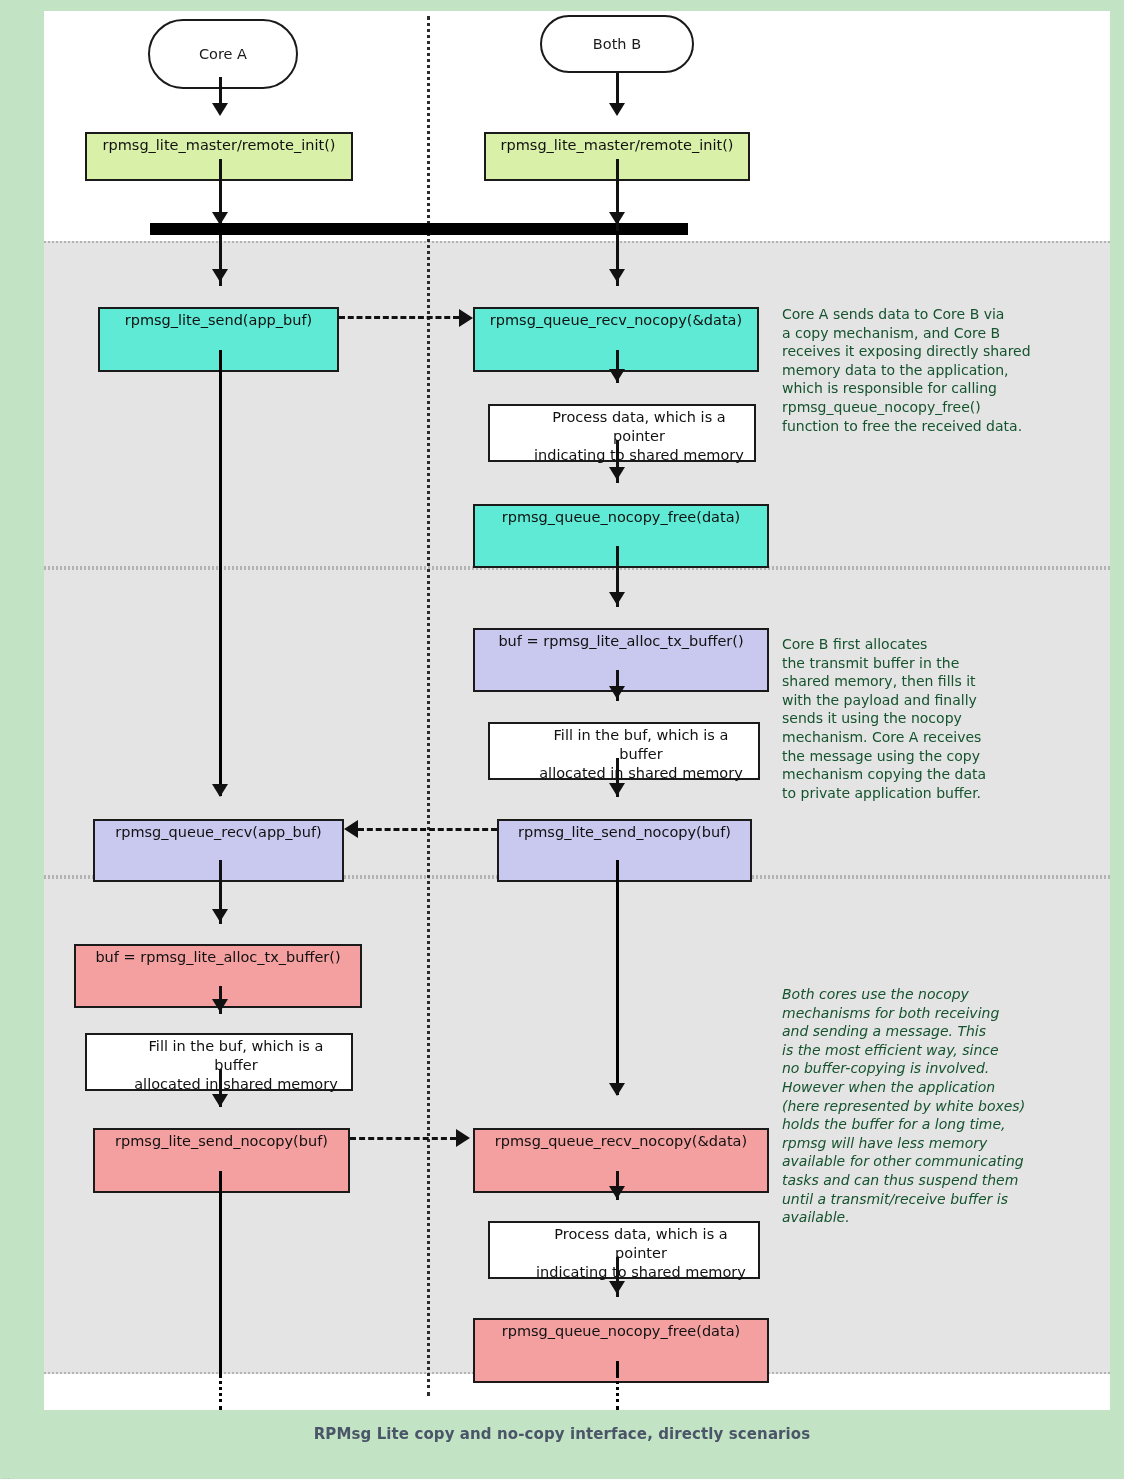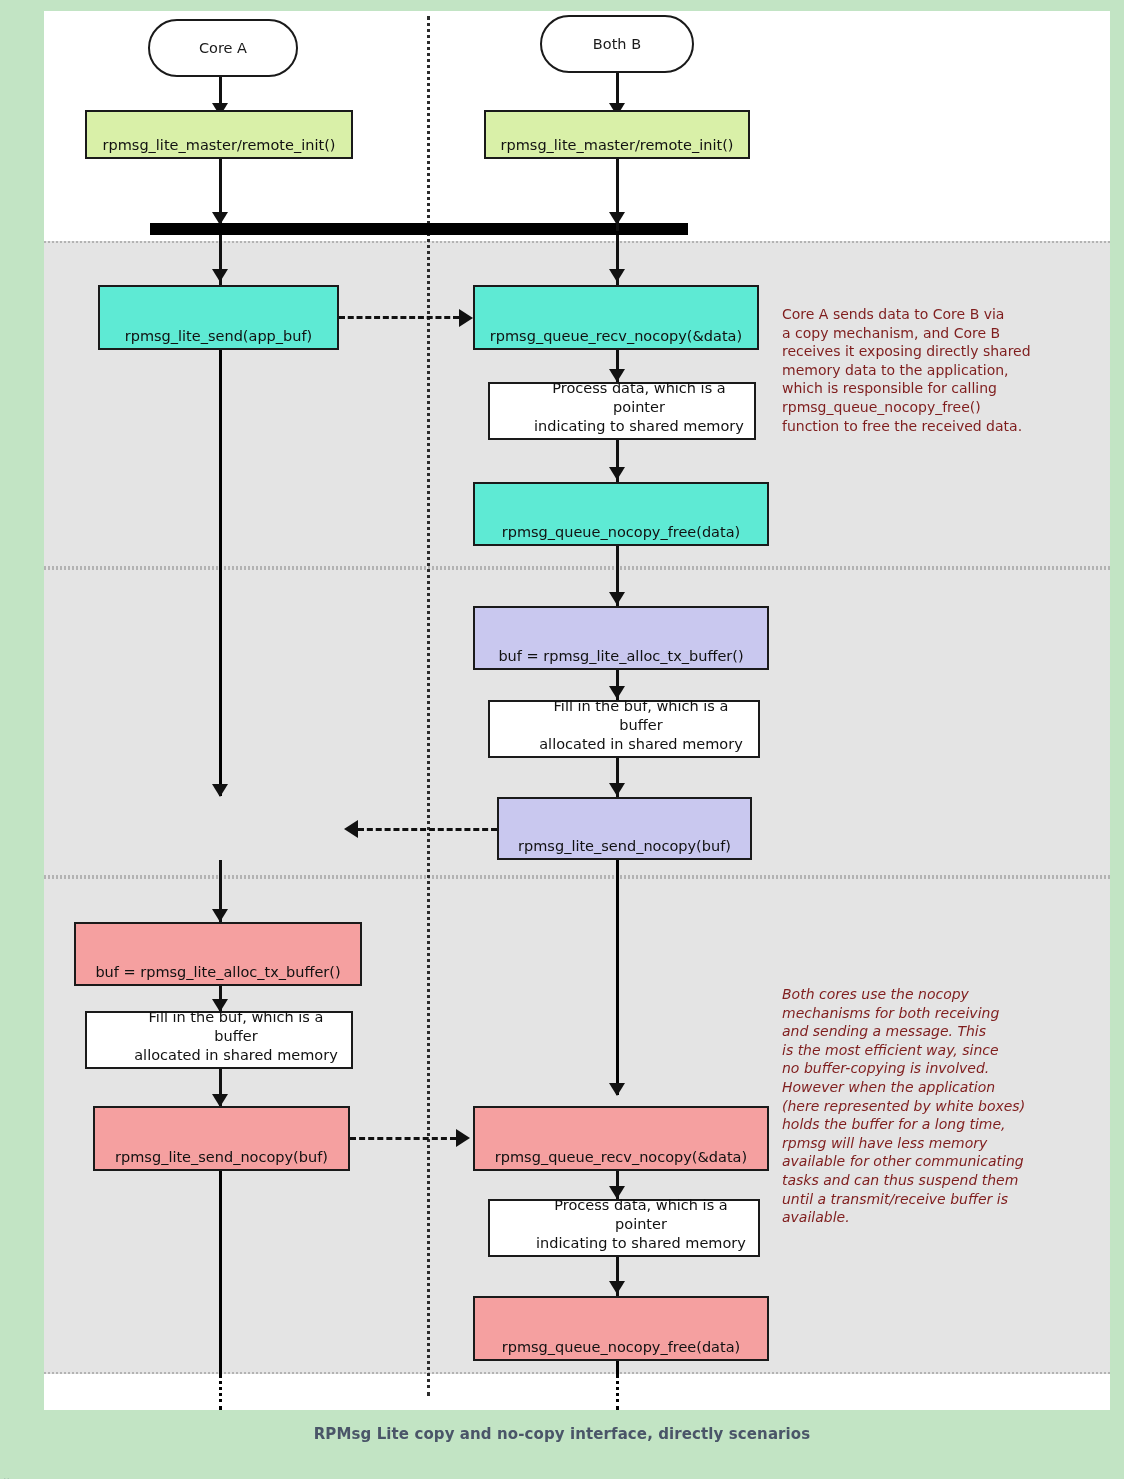--- a/index.html
+++ b/index.html
@@ -45,24 +45,25 @@
     border:2.5px solid #1a1a1a;background:#ffffff;
     border-radius:40px;
     display:flex;align-items:center;justify-content:center;
     font-size:14.5px;color:#1a1a1a;
   }
 
   
   .node{
     position:absolute;box-sizing:border-box;
     border:2.5px solid #1a1a1a;
-    display:flex;align-items:flex-end;justify-content:center;
+    display:flex;align-items:flex-start;justify-content:center;
     text-align:center;line-height:1.32;
     font-size:14.5px;color:#111;
     padding:2px 6px;
+    margin-top:22px;
   }
   .n-green{background:#d9f0a8;}
   .n-yellow{background:#5eead4;}
   .n-purple{background:#c9c8ef;}
   .n-red{background:#f5a0a0;}
   .n-white{background:#ffffff;padding-left:40px;}
 
   
   .syncbar{position:absolute;background:#000;}
 
@@ -89,21 +90,21 @@
   .arrow-left{
     position:absolute;width:0;height:0;
     border-top:9px solid transparent;
     border-bottom:9px solid transparent;
     border-right:14px solid #111;
   }
 
   
   .note{
     position:absolute;
-    font-size:14px;line-height:1.33;color:#7f1d1d;
+    font-size:14px;line-height:1.33;color:#14532d;
     white-space:pre-line;
     width:268px;
   }
 
   
   .caption{
     position:absolute;left:0;top:1410px;width:1124px;height:48px;
     display:flex;align-items:center;justify-content:center;
     font-size:15px;font-weight:bold;color:#4a5568;
     letter-spacing:.1px;
@@ -119,21 +120,21 @@
 <div id="root">
 
   <div class="canvas">
 
     <div class="band" id="band1"></div>
     <div class="band" id="band2"></div>
     <div class="band" id="band3"></div>
 
     <div class="lane-divider"></div>
 
-    <div class="lozenge" style="left:104px;top:8px;width:150px;height:58px;">
+    <div class="lozenge" style="left:104px;top:8px;width:150px;height:70px;">
       <span>Core A</span>
     </div>
 
     <div class="vline" style="left:175px;top:66px;height:33px;"></div>
     <div class="arrow-down" style="left:168px;top:92px;"></div>
 
     <div class="node n-green" style="left: 41px; top: 99px; width: 268px; height: 49px; white-space: pre-line;">
       <span>rpmsg_lite_master/remote_init()</span>
     </div>
 
@@ -145,20 +146,23 @@
     <div class="vline" style="left:175px;top:224px;height:51px;"></div>
     <div class="arrow-down" style="left:168px;top:258px;"></div>
 
     <div class="node n-yellow" style="left: 54px; top: 274px; width: 241px; height: 65px; white-space: pre-line;">
       <span>rpmsg_lite_send(app_buf)</span>
     </div>
 
     <div class="lifeline" style="left:175px;top:339px;height:446px;"></div>
     <div class="arrow-down" style="left:168px;top:773px;"></div>
 
+    <div class="node n-purple" style="left: 49px; top: 786px; width: 251px; height: 63px; white-space: pre-line;">
+      <span>rpmsg_queue_recv(app_buf)</span>
+    </div>
 
     <div class="vline" style="left:175px;top:849px;height:64px;"></div>
     <div class="arrow-down" style="left:168px;top:898px;"></div>
 
     <div class="node n-red" style="left: 30px; top: 911px; width: 288px; height: 64px; white-space: pre-line;">
       <span>buf = rpmsg_lite_alloc_tx_buffer()</span>
     </div>
 
     <div class="vline" style="left:175px;top:975px;height:28px;"></div>
     <div class="arrow-down" style="left:168px;top:988px;"></div>
@@ -269,20 +273,29 @@
     <div class="lifeline" style="left:572px;top:1350px;height:13px;"></div>
     <div class="lifeline-dotted" style="left:572px;top:1363px;height:36px;"></div>
 
     <div class="note" style="left: 738px; top: 294px; white-space: pre-line;">Core A sends data to Core B via
 a copy mechanism, and Core B
 receives it exposing directly shared
 memory data to the application,
 which is responsible for calling
 rpmsg_queue_nocopy_free()
 function to free the received data.</div>
+    <div class="note" style="left: 738px; top: 624px; white-space: pre-line;">Core B first allocates
+the transmit buffer in the
+shared memory, then fills it
+with the payload and finally
+sends it using the nocopy
+mechanism. Core A receives
+the message using the copy
+mechanism copying the data
+to private application buffer.</div>
     <div class="note" style="left: 738px; top: 974px; white-space: pre-line; font-style: italic;">Both cores use the nocopy
 mechanisms for both receiving
 and sending a message. This
 is the most efficient way, since
 no buffer-copying is involved.
 However when the application
 (here represented by white boxes)
 holds the buffer for a long time,
 rpmsg will have less memory
 available for other communicating

